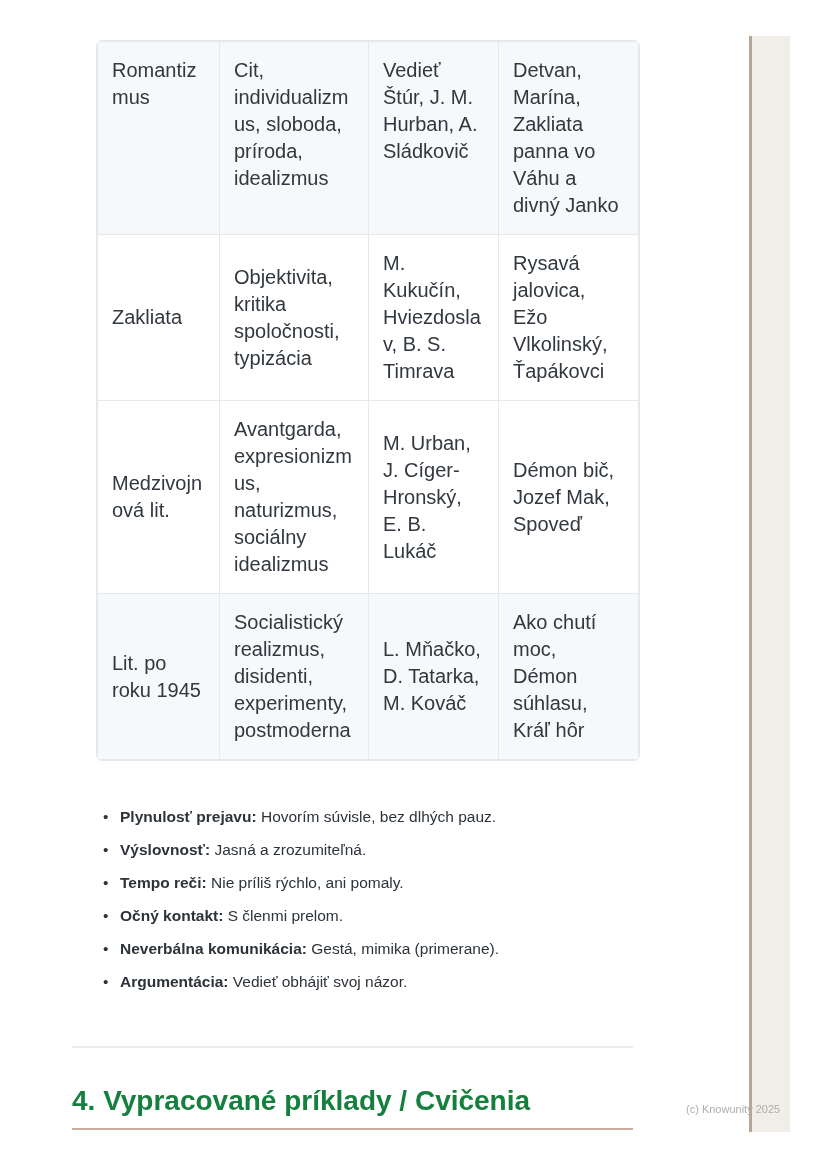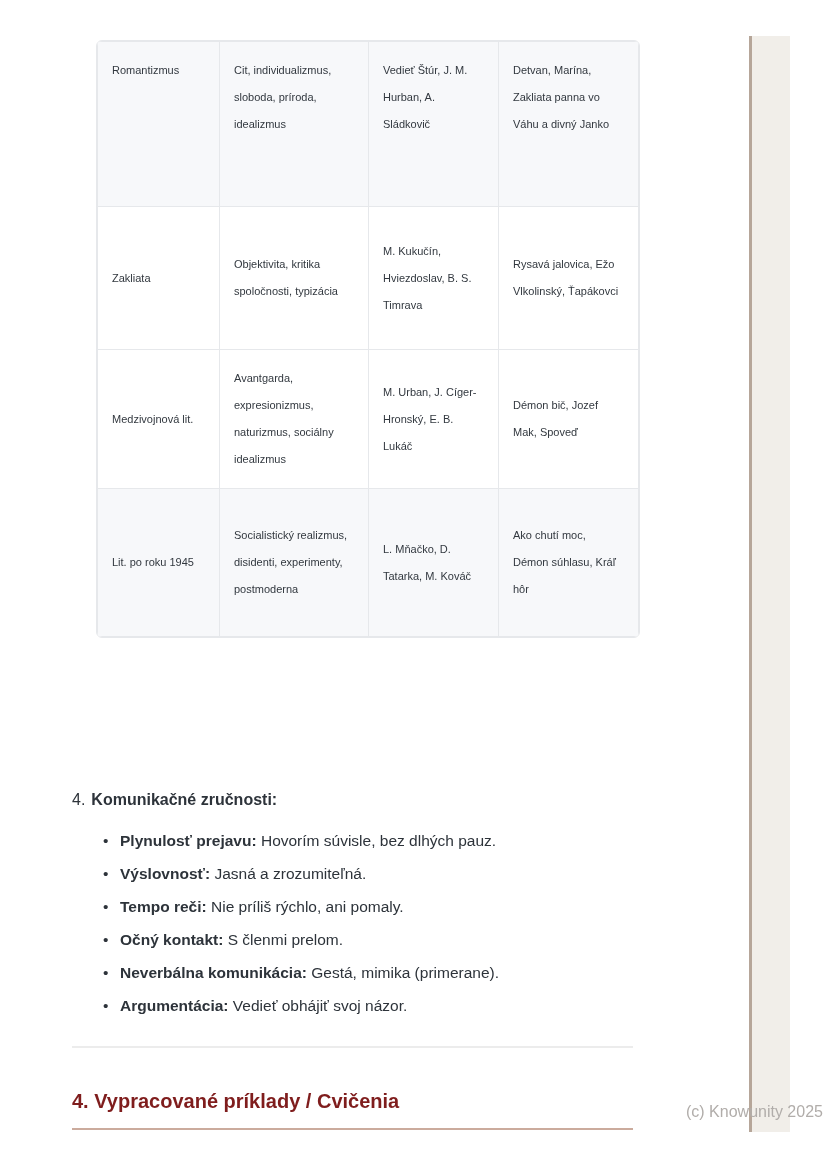--- a/index.html
+++ b/index.html
@@ -26,21 +26,21 @@
   
   .tbl-wrap{
     position:absolute;left:96px;top:40px;
     border-radius:6px;overflow:hidden;
     border:1px solid #e6e8eb;
   }
   table{
     border-collapse:collapse;
     table-layout:fixed;
     width:541px;
-    font-size:11px;line-height:27px;color:#32383f;
+    font-size:20px;line-height:27px;color:#32383f;
   }
   td{
     border:1px solid #e6e8eb;
     padding:15px 14px;
     vertical-align:middle;
     word-wrap:break-word;
   }
   col.c1{width:122px}col.c2{width:149px}col.c3{width:130px}col.c4{width:140px}
   tr.alt{background:#f7f8fa;}
   tr.plain{background:#ffffff;}
@@ -76,32 +76,32 @@
     position:absolute;left:72px;top:1046px;
     width:561px;height:0;
     border-top:2px solid #ececec;
   }
 
   
   .big-heading{
     position:absolute;left:72px;top:1082px;
     width:561px;
     margin:0;
-    font-size:20px;line-height:38px;
+    font-size:28px;line-height:38px;
     font-weight:bold;
-    color:#7f1d1d;
+    color:#15803d;
     padding-bottom:8px;
     border-bottom:2px solid #cbab9d;
     z-index:2;
   }
 
   
   .watermark{
     position:absolute;left:686px;top:1103px;
-    font-size:16px;color:#b1adaa;
+    font-size:11px;color:#b1adaa;
     z-index:3;
     white-space:nowrap;
   }
 </style>
 </head>
 <body>
 
 <div class="page">
 
   <div class="side-stripe"></div>
@@ -137,23 +137,20 @@
           <td>Lit. po roku 1945</td>
           <td>Socialistický realizmus, disidenti, experimenty, postmoderna</td>
           <td>L. Mňačko, D. Tatarka, M. Kováč</td>
           <td>Ako chutí moc, Démon súhlasu, Kráľ hôr</td>
         </tr>
       </tbody>
     </table>
   </div>
 
   <div class="section">
-    <div class="section-head">
-      <span class="num">4.</span><span class="ttl">Komunikačné zručnosti:</span>
-    </div>
     <ul class="bullets">
       <li>
         <span class="dot">•</span><span class="lbl">Plynulosť prejavu:</span><span> Hovorím súvisle, bez dlhých pauz.</span>
       </li>
       <li>
         <span class="dot">•</span><span class="lbl">Výslovnosť:</span><span> Jasná a zrozumiteľná.</span>
       </li>
       <li>
         <span class="dot">•</span><span class="lbl">Tempo reči:</span><span> Nie príliš rýchlo, ani pomaly.</span>
       </li>

